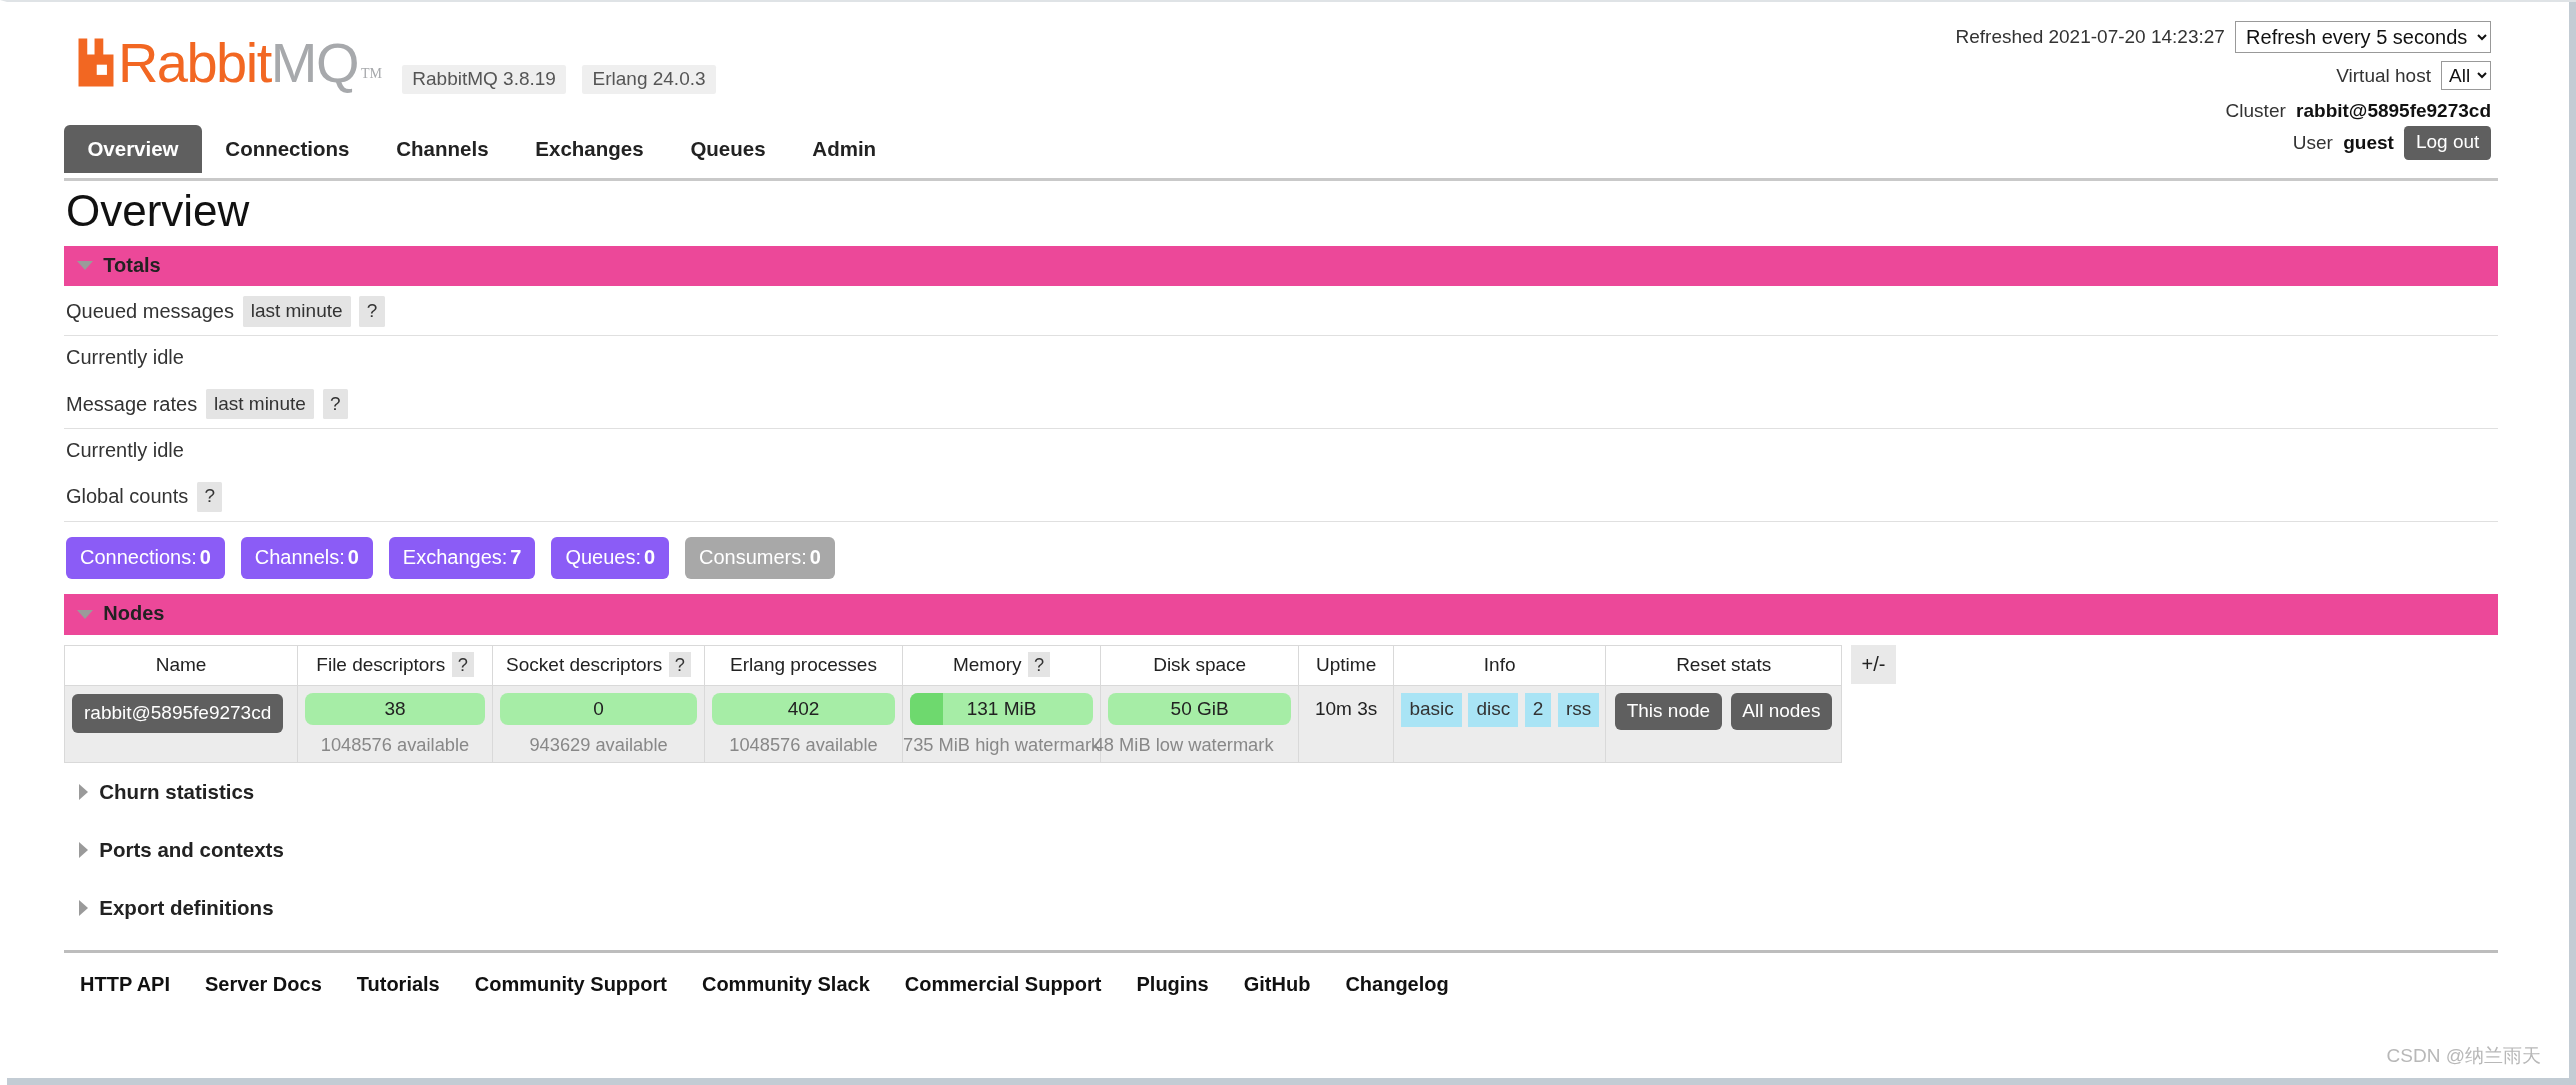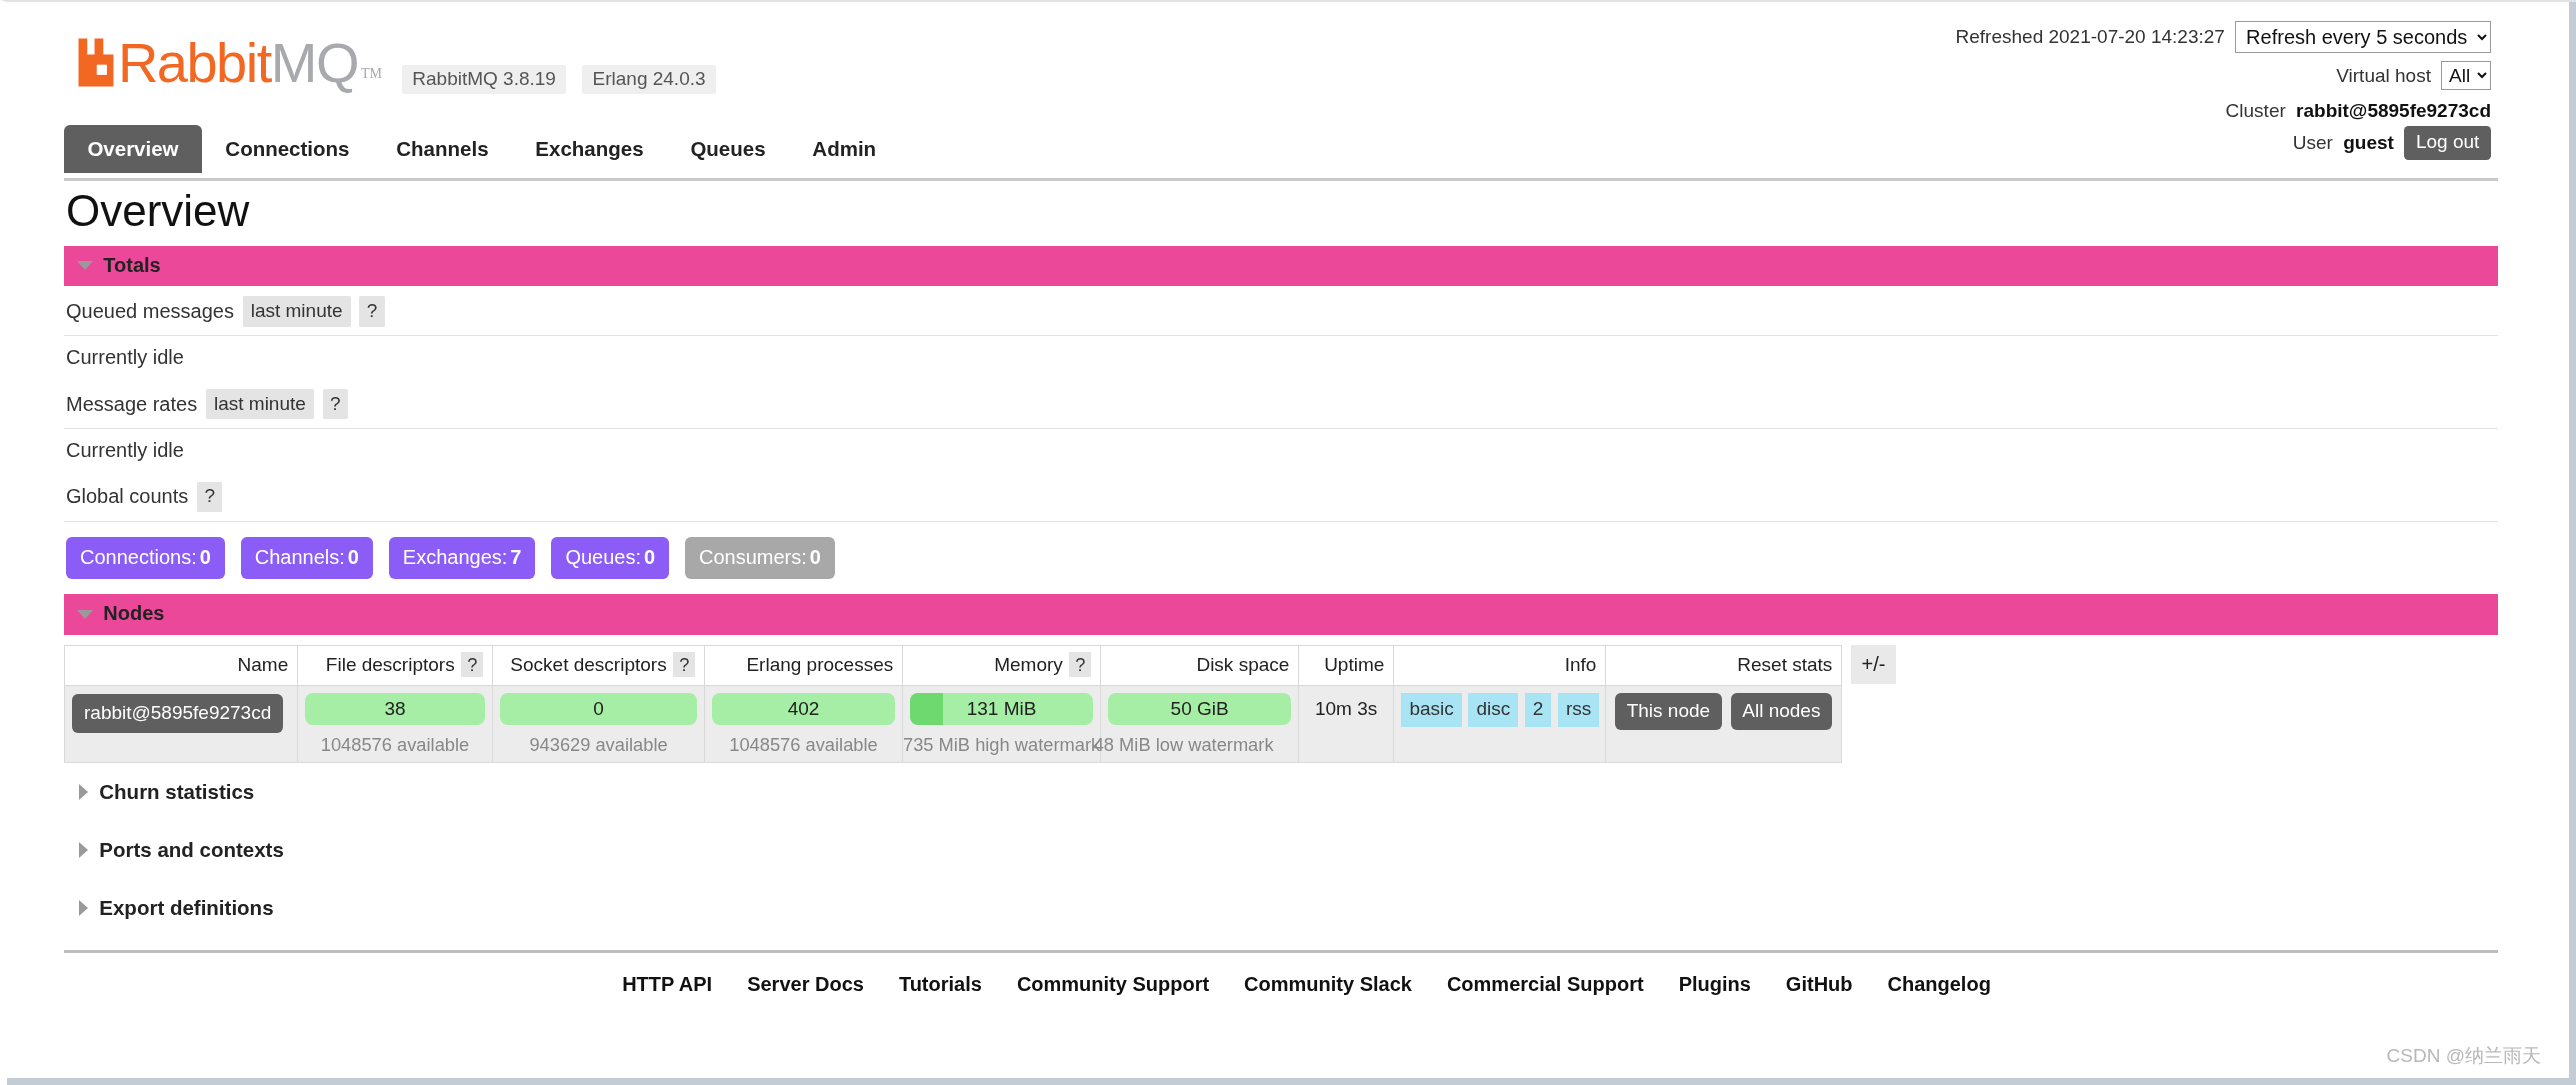--- a/index.html
+++ b/index.html
@@ -100,21 +100,21 @@
   }
   .count-btn.muted { background:#a8a8a8; }
   .count-btn b { font-weight:bold; margin-left:2.9px; }
 
   
   #nodes-wrap { margin-left:57px; margin-top:10.3px; display:flex; align-items:flex-start; }
   table.nodes {
     border-collapse:collapse; font-size:19px; background:#fff;
   }
   table.nodes th {
-    text-align:right; font-weight:normal; color:#222; font-size:19px;
+    text-align:center; font-weight:normal; color:#222; font-size:19px;
     border:0.7px solid #d9d9d9; padding:8px 8.8px 8.8px 8.8px; background:#fff; white-space:nowrap;margin-left:24px;
   }
   table.nodes td {
     border:0.7px solid #d9d9d9; background:#ececec; padding:0; vertical-align:top;
   }
   .q-mark { background:#e4e4e4; color:#333; padding:1.5px 5.9px 2.2px 5.9px; margin-left:6.6px; font-size:18.3px; }
   .plusminus {
     background:#e9e9e9; color:#222; font-size:20px; padding:8px 9.5px 8.8px 9.5px; margin-left:8.8px;
     border:0.7px solid transparent; cursor:pointer; line-height:1;
   }
@@ -139,21 +139,21 @@
   .reset-btn { background:#5f5f5f; color:#fff; border:none; border-radius:5.9px; padding:6.6px 11.7px 8px 11.7px;
                font-size:19px; font-family:"Liberation Sans", sans-serif; cursor:pointer; white-space:nowrap; }
 
   
   .collapsed-row { margin-left:57px; width:2434px; display:flex; align-items:center; padding:17px 0 17px 0; }
   .collapsed-row .caret-right { margin:0 11.7px 0 14.6px; }
   .collapsed-row .title { font-weight:bold; font-size:20.5px; color:#222; }
 
   
   #footer-rule { margin-left:57px; width:2434px; height:2.2px; background:#bdbdbd; margin-top:13px; }
-  #footer { margin-left:73px; display:flex; gap:35px; padding:20.5px 0 0 0;justify-content:center; }
+  #footer { margin-left:73px; display:flex; gap:35px; padding:20.5px 0 0 0; }
   #footer a { font-size:20px; font-weight:bold; color:#111; text-decoration:none; white-space:nowrap; cursor:pointer; }
 
   #watermark { position:absolute; right:35px; bottom:16px; font-size:19px; color:#b8b8b8; }
 </style>
 </head>
 <body>
 
 <div id="page">
 <div id="content">
 

